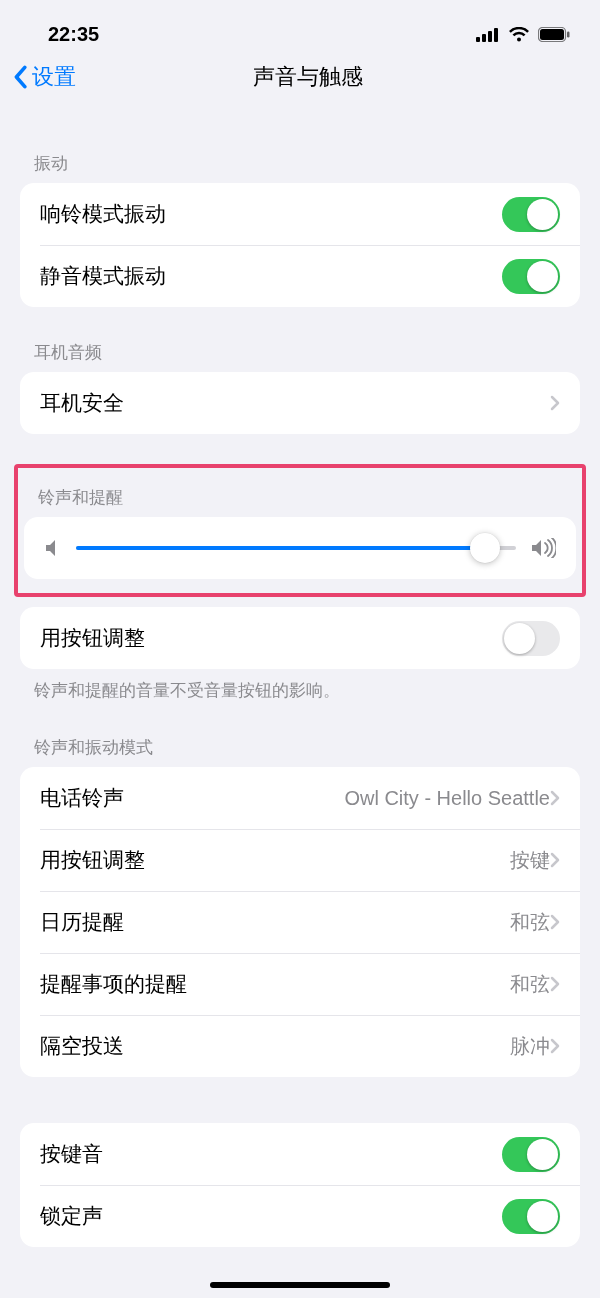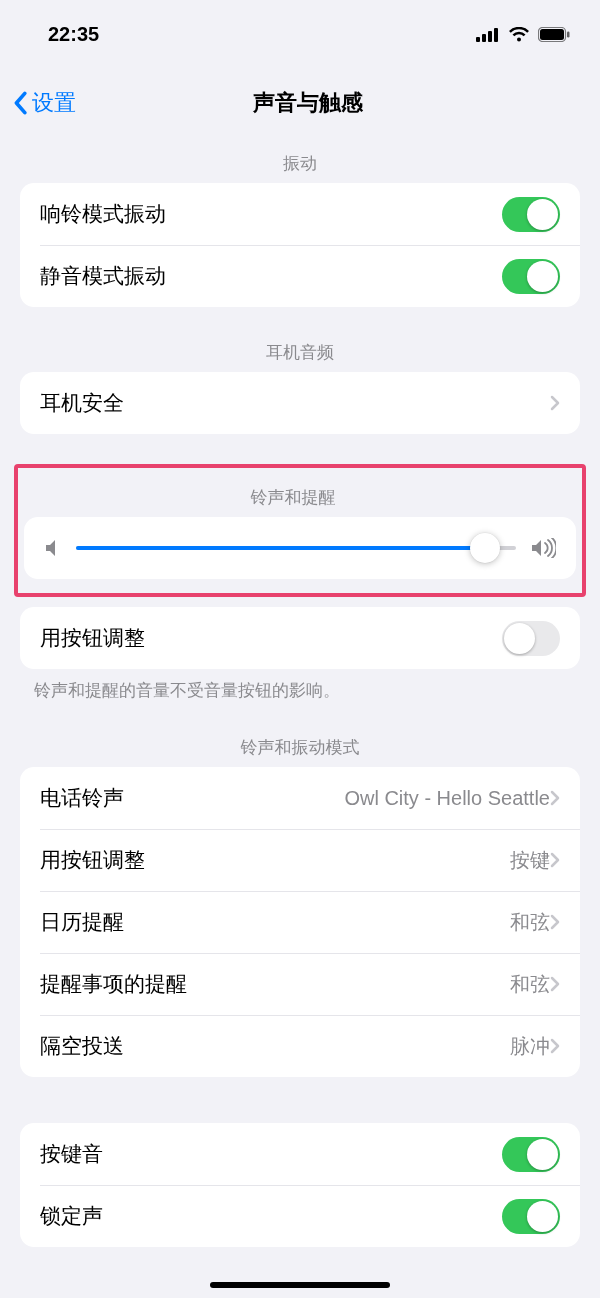--- a/index.html
+++ b/index.html
@@ -17,46 +17,45 @@
     align-items: center;
     padding: 0 30px 0 48px;
     font-size: 20px;
     font-weight: 600;
     margin-top: 7px;
   }
   .status-right { display: flex; align-items: center; gap: 8px; }
   .nav-bar {
     height: 56px;
     display: flex;
-    align-items: flex-end;
+    align-items: flex-start;
     position: relative;
     padding: 0 12px;
   }
   .back-btn {
     display: flex;
     align-items: center;
     color: #007aff;
     font-size: 22px;
     gap: 4px;
   }
   .nav-title {
     position: absolute;
     left: 0; right: 0;
     text-align: center;
     font-size: 22px;
-    font-weight: 700;
+    font-weight: 400;
     pointer-events: none;
     padding-left: 16px;
   }
   .content { padding: 0 0 10px 0; }
   .section-header {
     font-size: 17px;
     color: #8a8a8e;
     padding: 34px 34px 8px 34px;
-    text-align: center;
   }
   .footer-note {
     font-size: 17px;
     color: #8a8a8e;
     padding: 10px 34px 0 34px;
     font-family: Liberation Serif, serif;
   }
   .group {
     background: #ffffff;
     border-radius: 14px;

